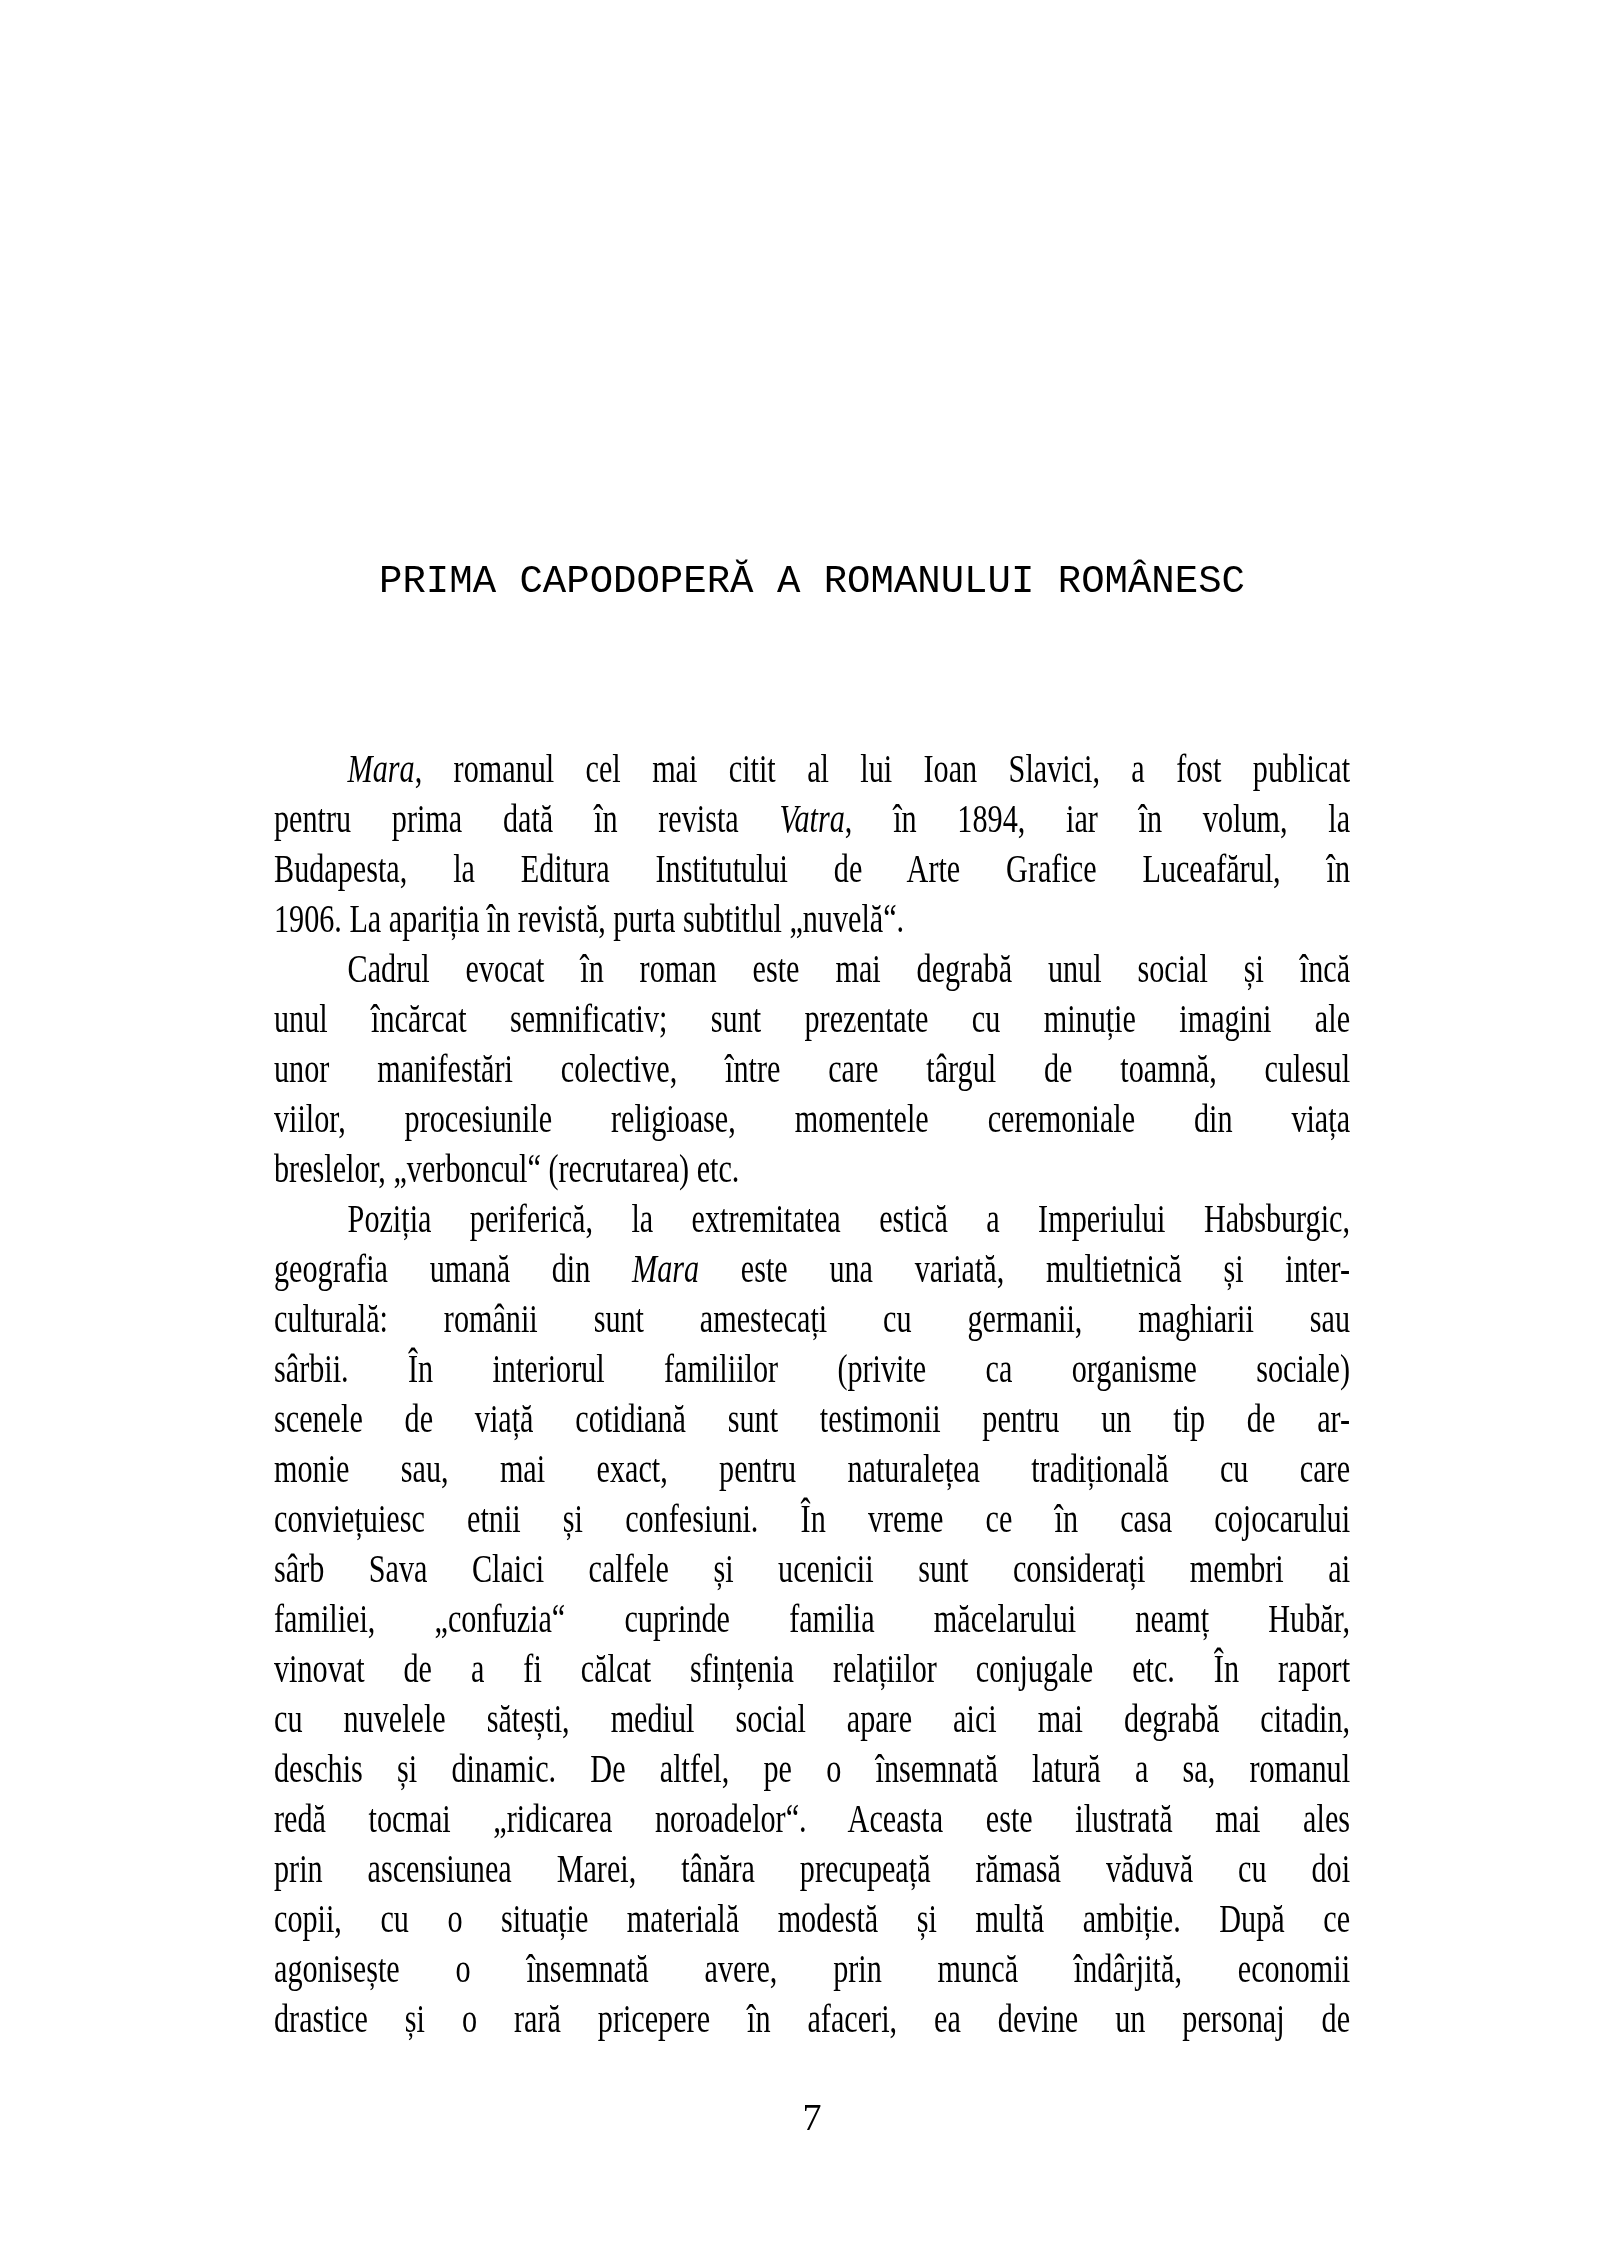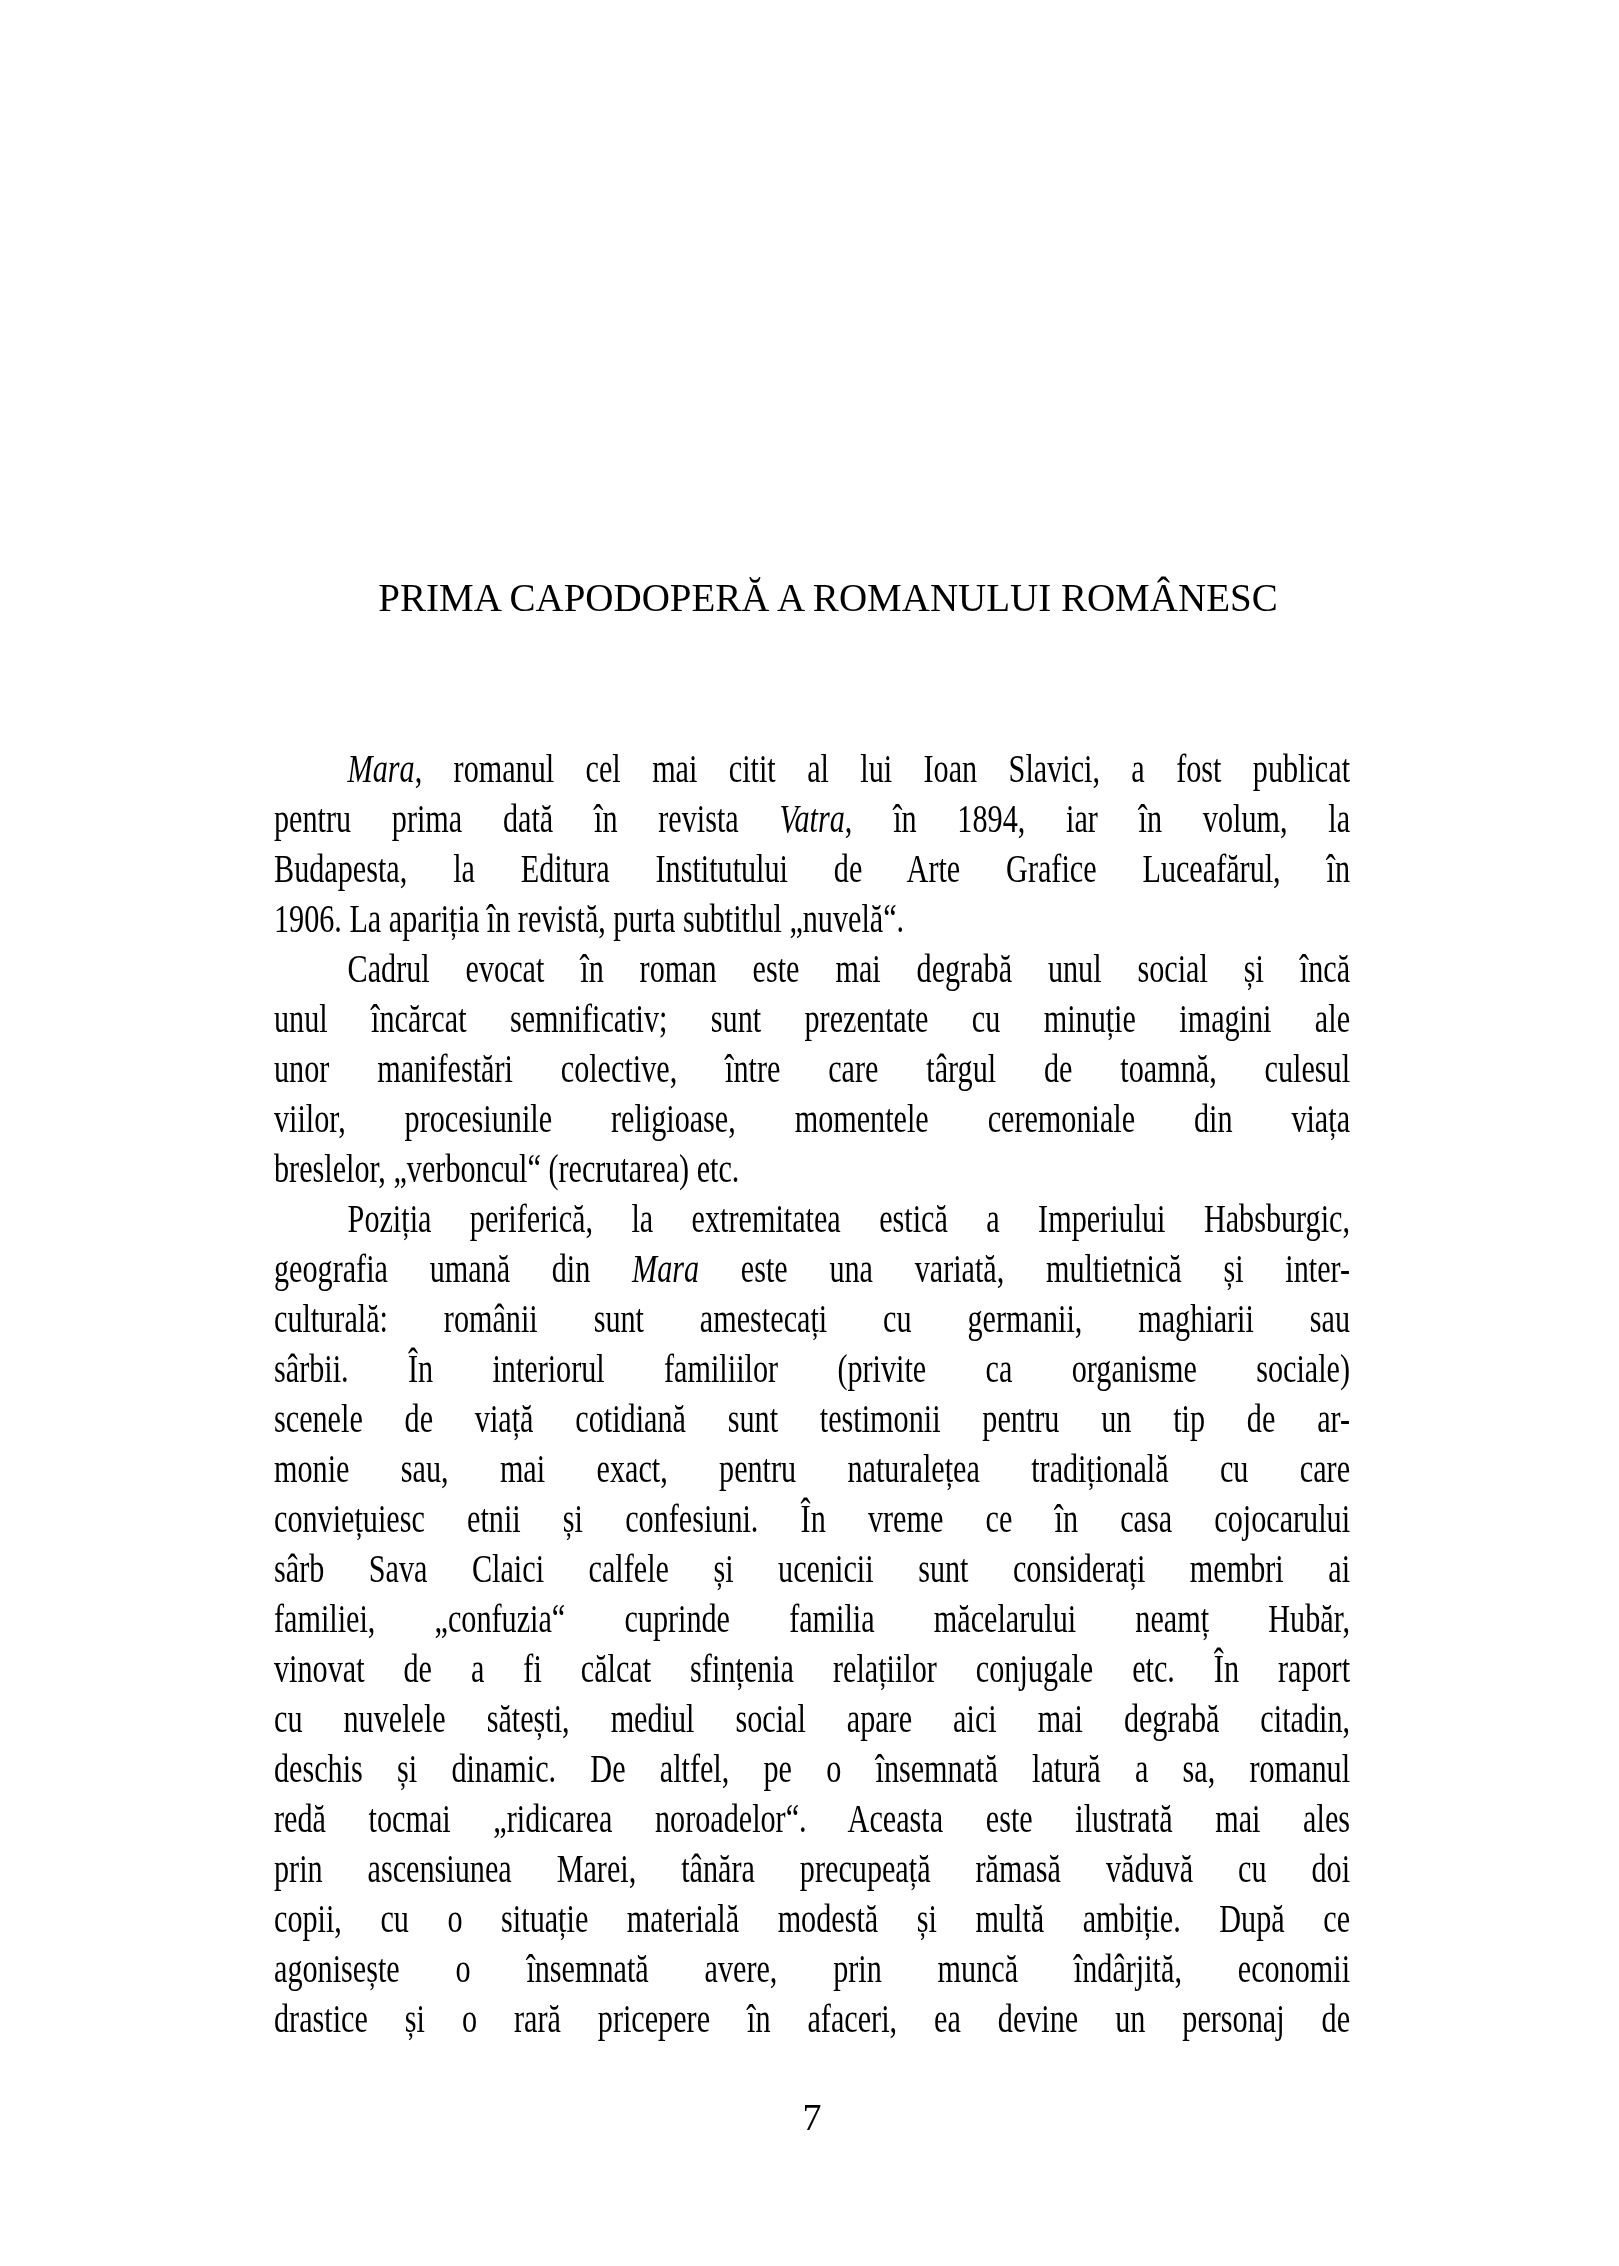--- a/index.html
+++ b/index.html
@@ -20,21 +20,22 @@
     position: absolute;
     left: 274px;
     top: 559px;
     width: 1076px;
     text-align: center;
     font-size: 39px;
     line-height: 46px;
     letter-spacing: 0px;
     white-space: nowrap;
     font-weight: normal;
-    margin: 16px;
+    margin: 0;
+    font-family: Liberation Mono, monospace;
   }
   
   .text-block {
     position: absolute;
     left: 274px;
     top: 743px;
     width: 1462px;
     transform: scaleX(0.736);
     transform-origin: 0 0;
     font-size: 41px;

